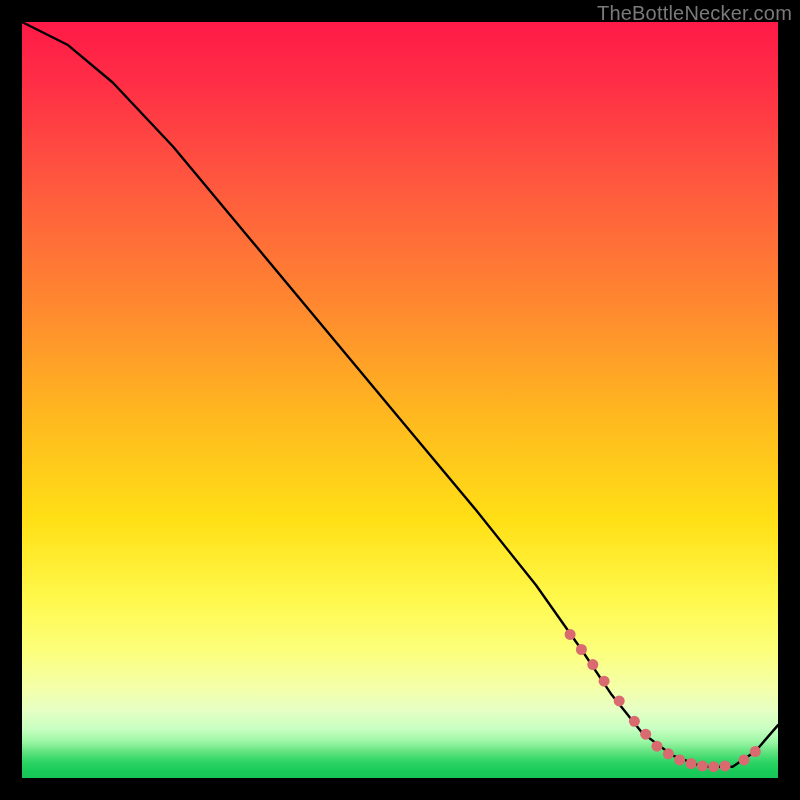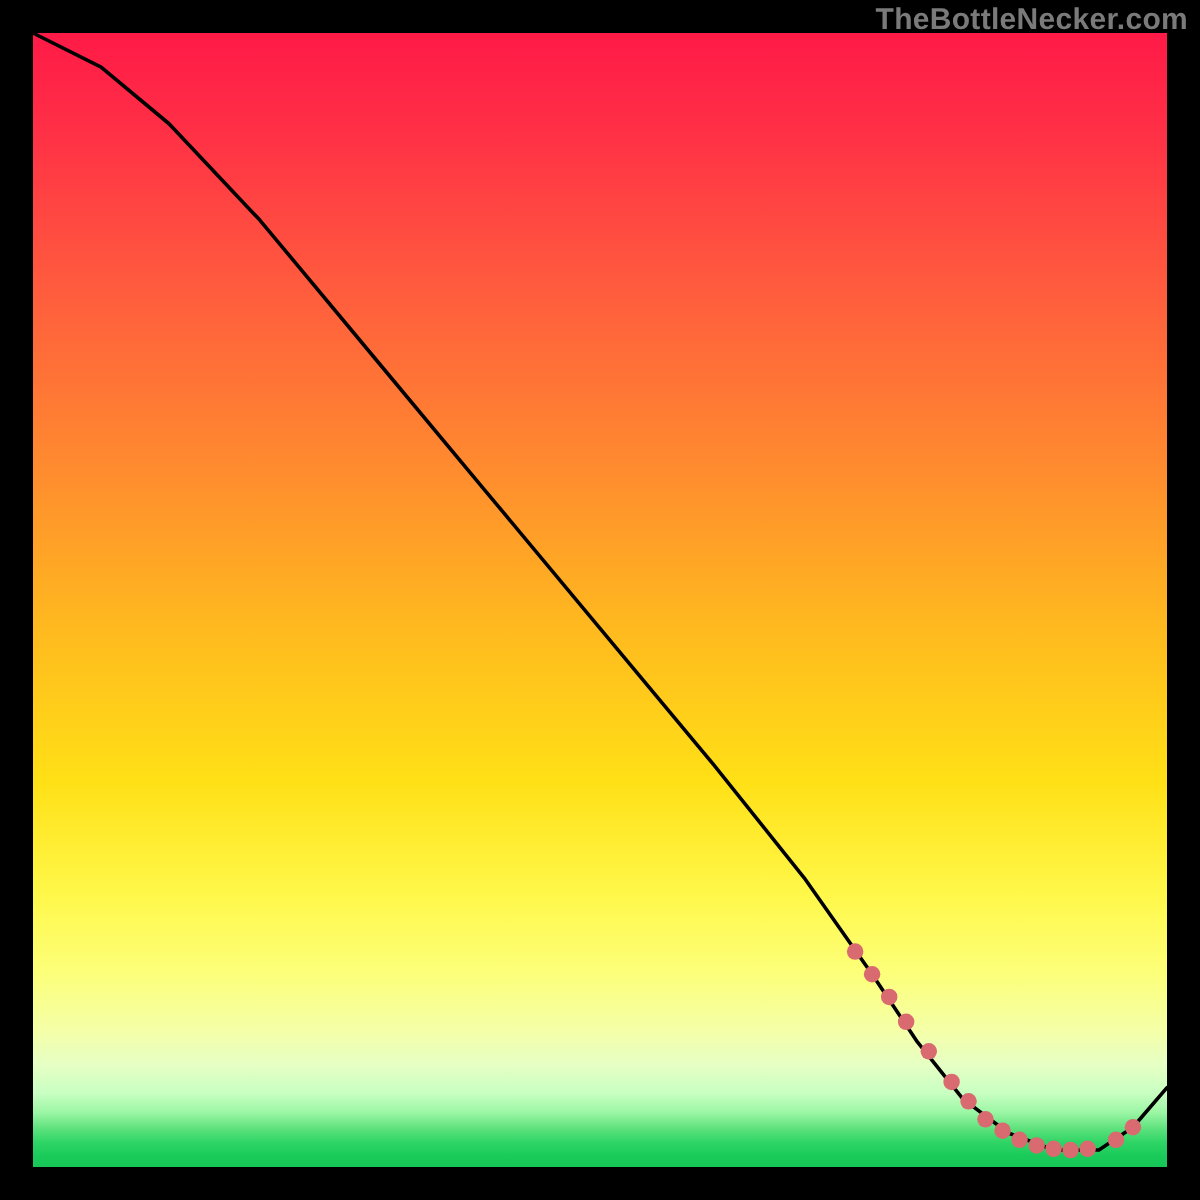--- a/index.html
+++ b/index.html
@@ -9,21 +9,20 @@
     height: 800px;
     background: #000;
     font-family: Arial, Helvetica, sans-serif;
     overflow: hidden;
   }
   .stage {
     position: relative;
     width: 800px;
     height: 800px;
     background: #000;
-    font-weight: bold;
   }
   .plot {
     position: absolute;
     left: 22px;
     top: 22px;
     width: 756px;
     height: 756px;
     
     background: linear-gradient(
       to bottom,

